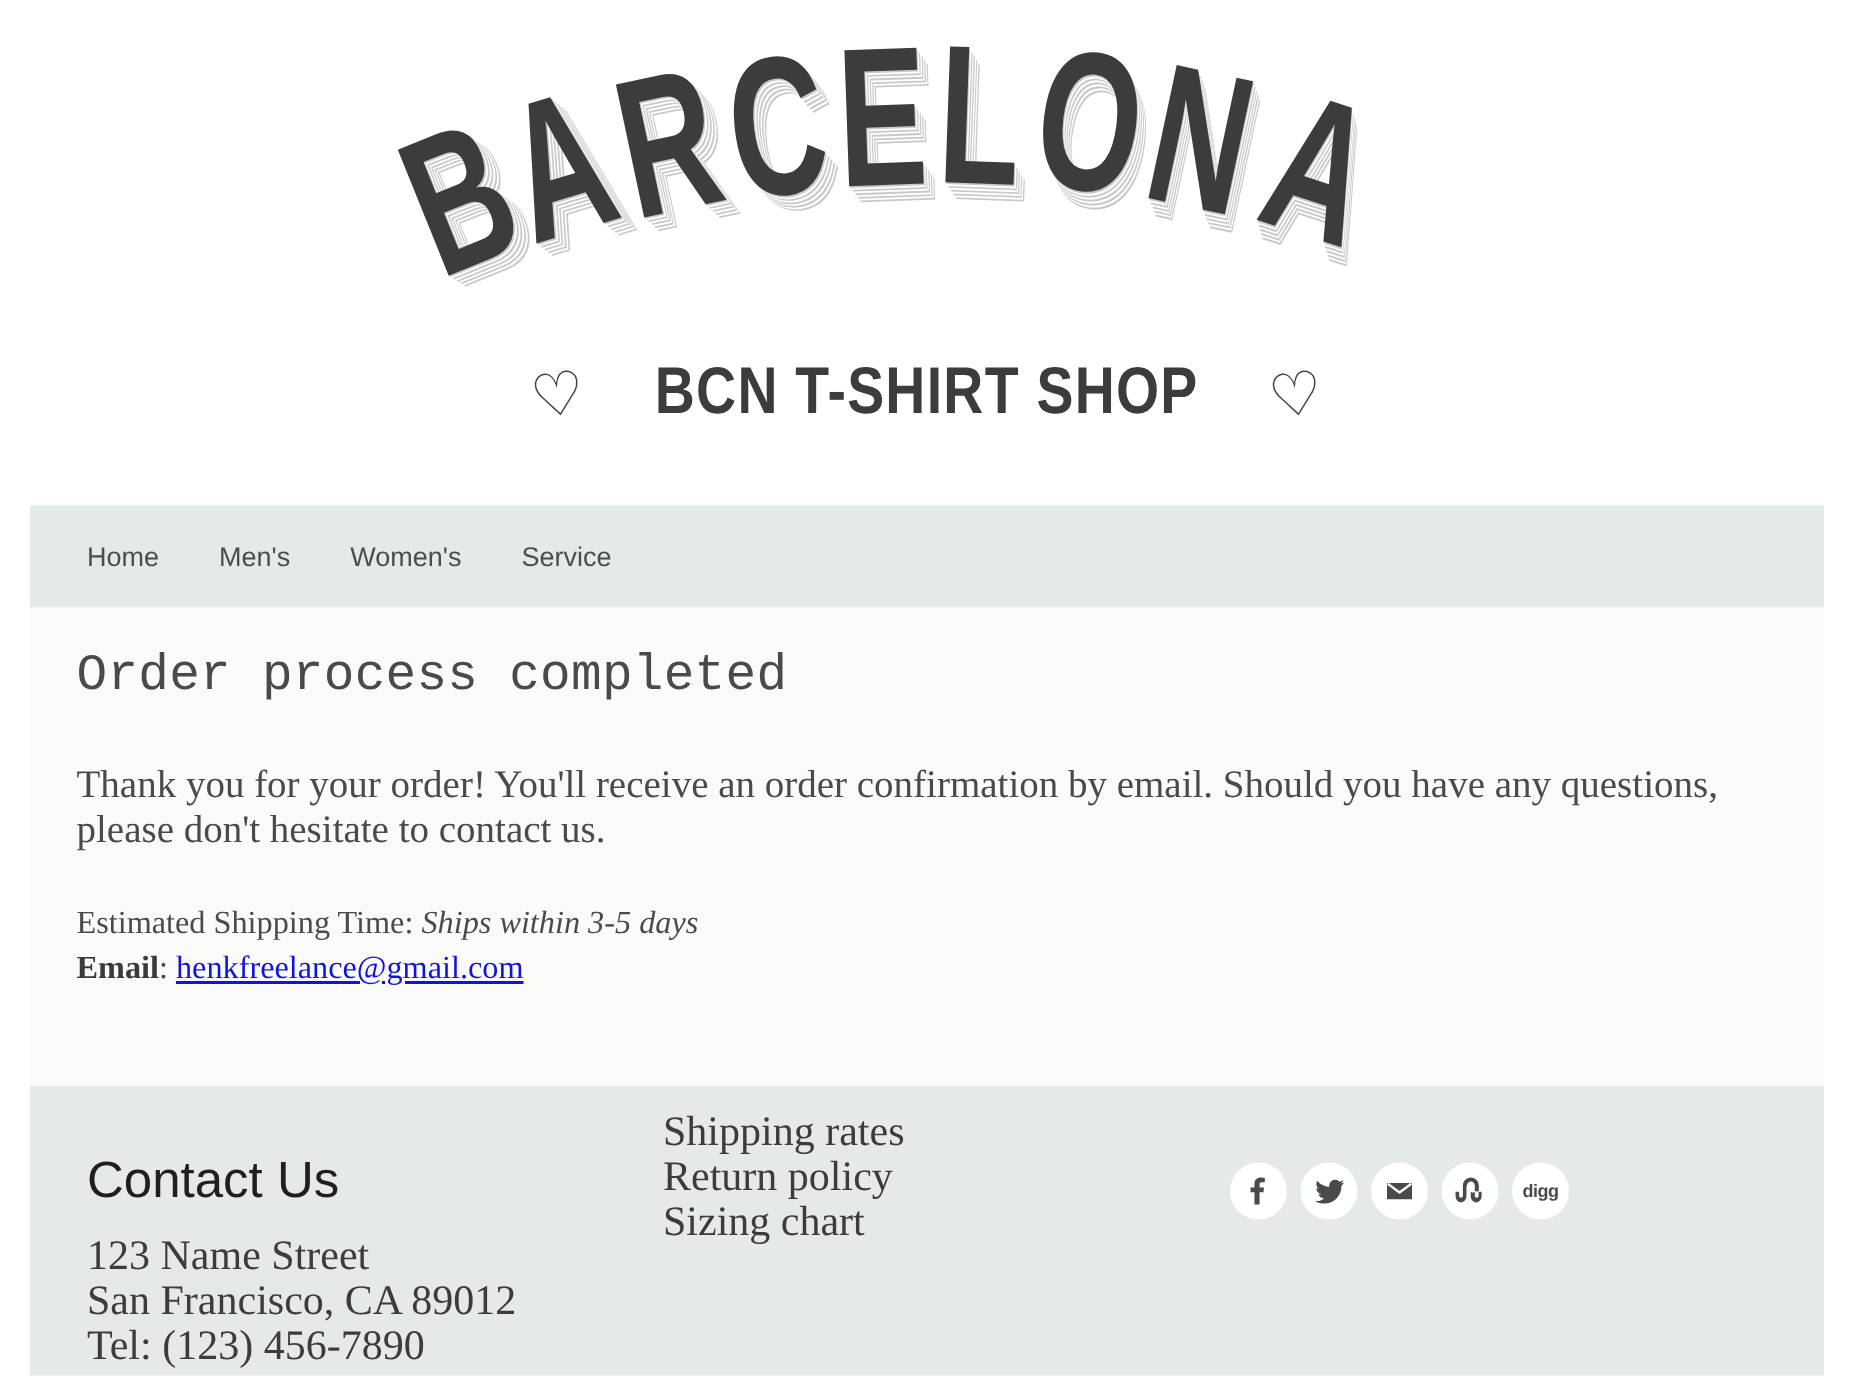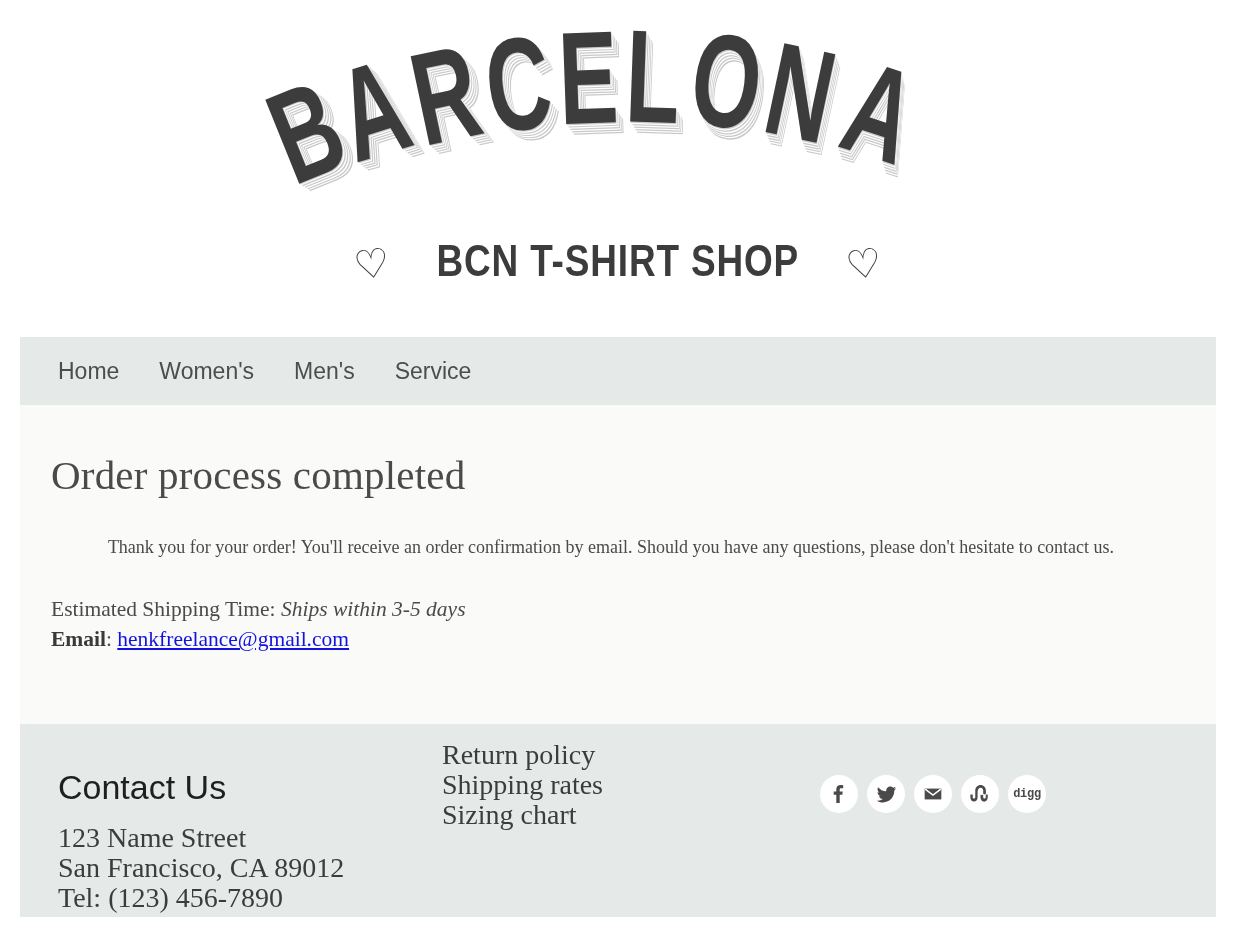--- a/index.html
+++ b/index.html
@@ -111,21 +111,21 @@
   .nav-list {
     position: absolute;
     left: 18px;
     top: 0;
     height: 68px;
     display: flex;
     align-items: center;
   }
   .nav-item {
     display: block;
-    font-size: 23px;
+    font-size: 18px;
     line-height: 68px;
     color: #4a4f4e;
     padding: 0 20px;
     text-decoration: none;
     white-space: nowrap;
     cursor: pointer;
   }
 
   
   .content {
@@ -138,37 +138,36 @@
     box-sizing: border-box;
   }
   .content-inner {
     position: absolute;
     left: 31px;
     top: 0;
     width: 1134px;
   }
   .page-title {
     margin: 0;
-    padding-top: 52px;
-    font-family: Liberation Serif, serif;
+    padding-top: 28px;
+    font-family: Liberation Mono, monospace;
     font-weight: normal;
-    font-size: 41px;
+    font-size: 34px;
     line-height: 36px;
     color: #4a4a4a;
     letter-spacing: 0.2px;
   }
   .body-text {
     margin: 0;
     padding-top: 39px;
     font-family: "Liberation Serif", "DejaVu Serif", serif;
-    font-size: 18px;
+    font-size: 26px;
     line-height: 30px;
     color: #4a4a4a;
     max-width: 1120px;
-    text-align: center;
   }
   .meta-block {
     margin: 0;
     padding-top: 32px;
     font-family: "Liberation Serif", "DejaVu Serif", serif;
     font-size: 21.5px;
     line-height: 30px;
     color: #4a4a4a;
   }
   .meta-line { display: block; white-space: nowrap; }
@@ -235,21 +234,21 @@
     height: 38px;
     border-radius: 50%;
     background: #ffffff;
     display: flex;
     align-items: center;
     justify-content: center;
     cursor: pointer;
   }
   .social-btn svg { display: block; }
   .digg-word {
-    font-family: Liberation Mono, monospace;
+    font-family: Liberation Sans, sans-serif;
     font-weight: bold;
     font-size: 12px;
     color: #4a4a4a;
     letter-spacing: -0.3px;
   }
 </style>
 </head>
 <body>
 
 <div class="page">
@@ -292,22 +291,22 @@
       <span class="heart">♡</span>
       <span class="tag-text">BCN T-SHIRT SHOP</span>
       <span class="heart">♡</span>
     </div>
 
   </header>
 
   <nav class="navbar">
     <div class="nav-list">
       <a class="nav-item">Home</a>
+      <a class="nav-item">Men's</a>
       <a class="nav-item">Women's</a>
-      <a class="nav-item">Men's</a>
       <a class="nav-item">Service</a>
     </div>
   </nav>
 
   <main class="content">
     <div class="content-inner">
 
       <h1 class="page-title">Order process completed</h1>
 
       <p class="body-text">Thank you for your order! You'll receive an order confirmation by email. Should you have any questions, please don't hesitate to contact us.</p>
@@ -332,22 +331,22 @@
       <h2 class="footer-heading">Contact Us</h2>
       <ul class="footer-list">
         <li>123 Name Street</li>
         <li>San Francisco, CA 89012</li>
         <li>Tel: (123) 456-7890</li>
       </ul>
     </div>
 
     <div class="footer-col service">
       <ul class="footer-list">
+        <li class="link-item">Shipping rates</li>
         <li class="link-item">Return policy</li>
-        <li class="link-item">Shipping rates</li>
         <li class="link-item">Sizing chart</li>
       </ul>
     </div>
 
   </footer>
 
   <div class="social-row">
 
     <div class="social-btn">
       <svg width="20" height="20" viewBox="0 0 20 20" aria-hidden="true">

